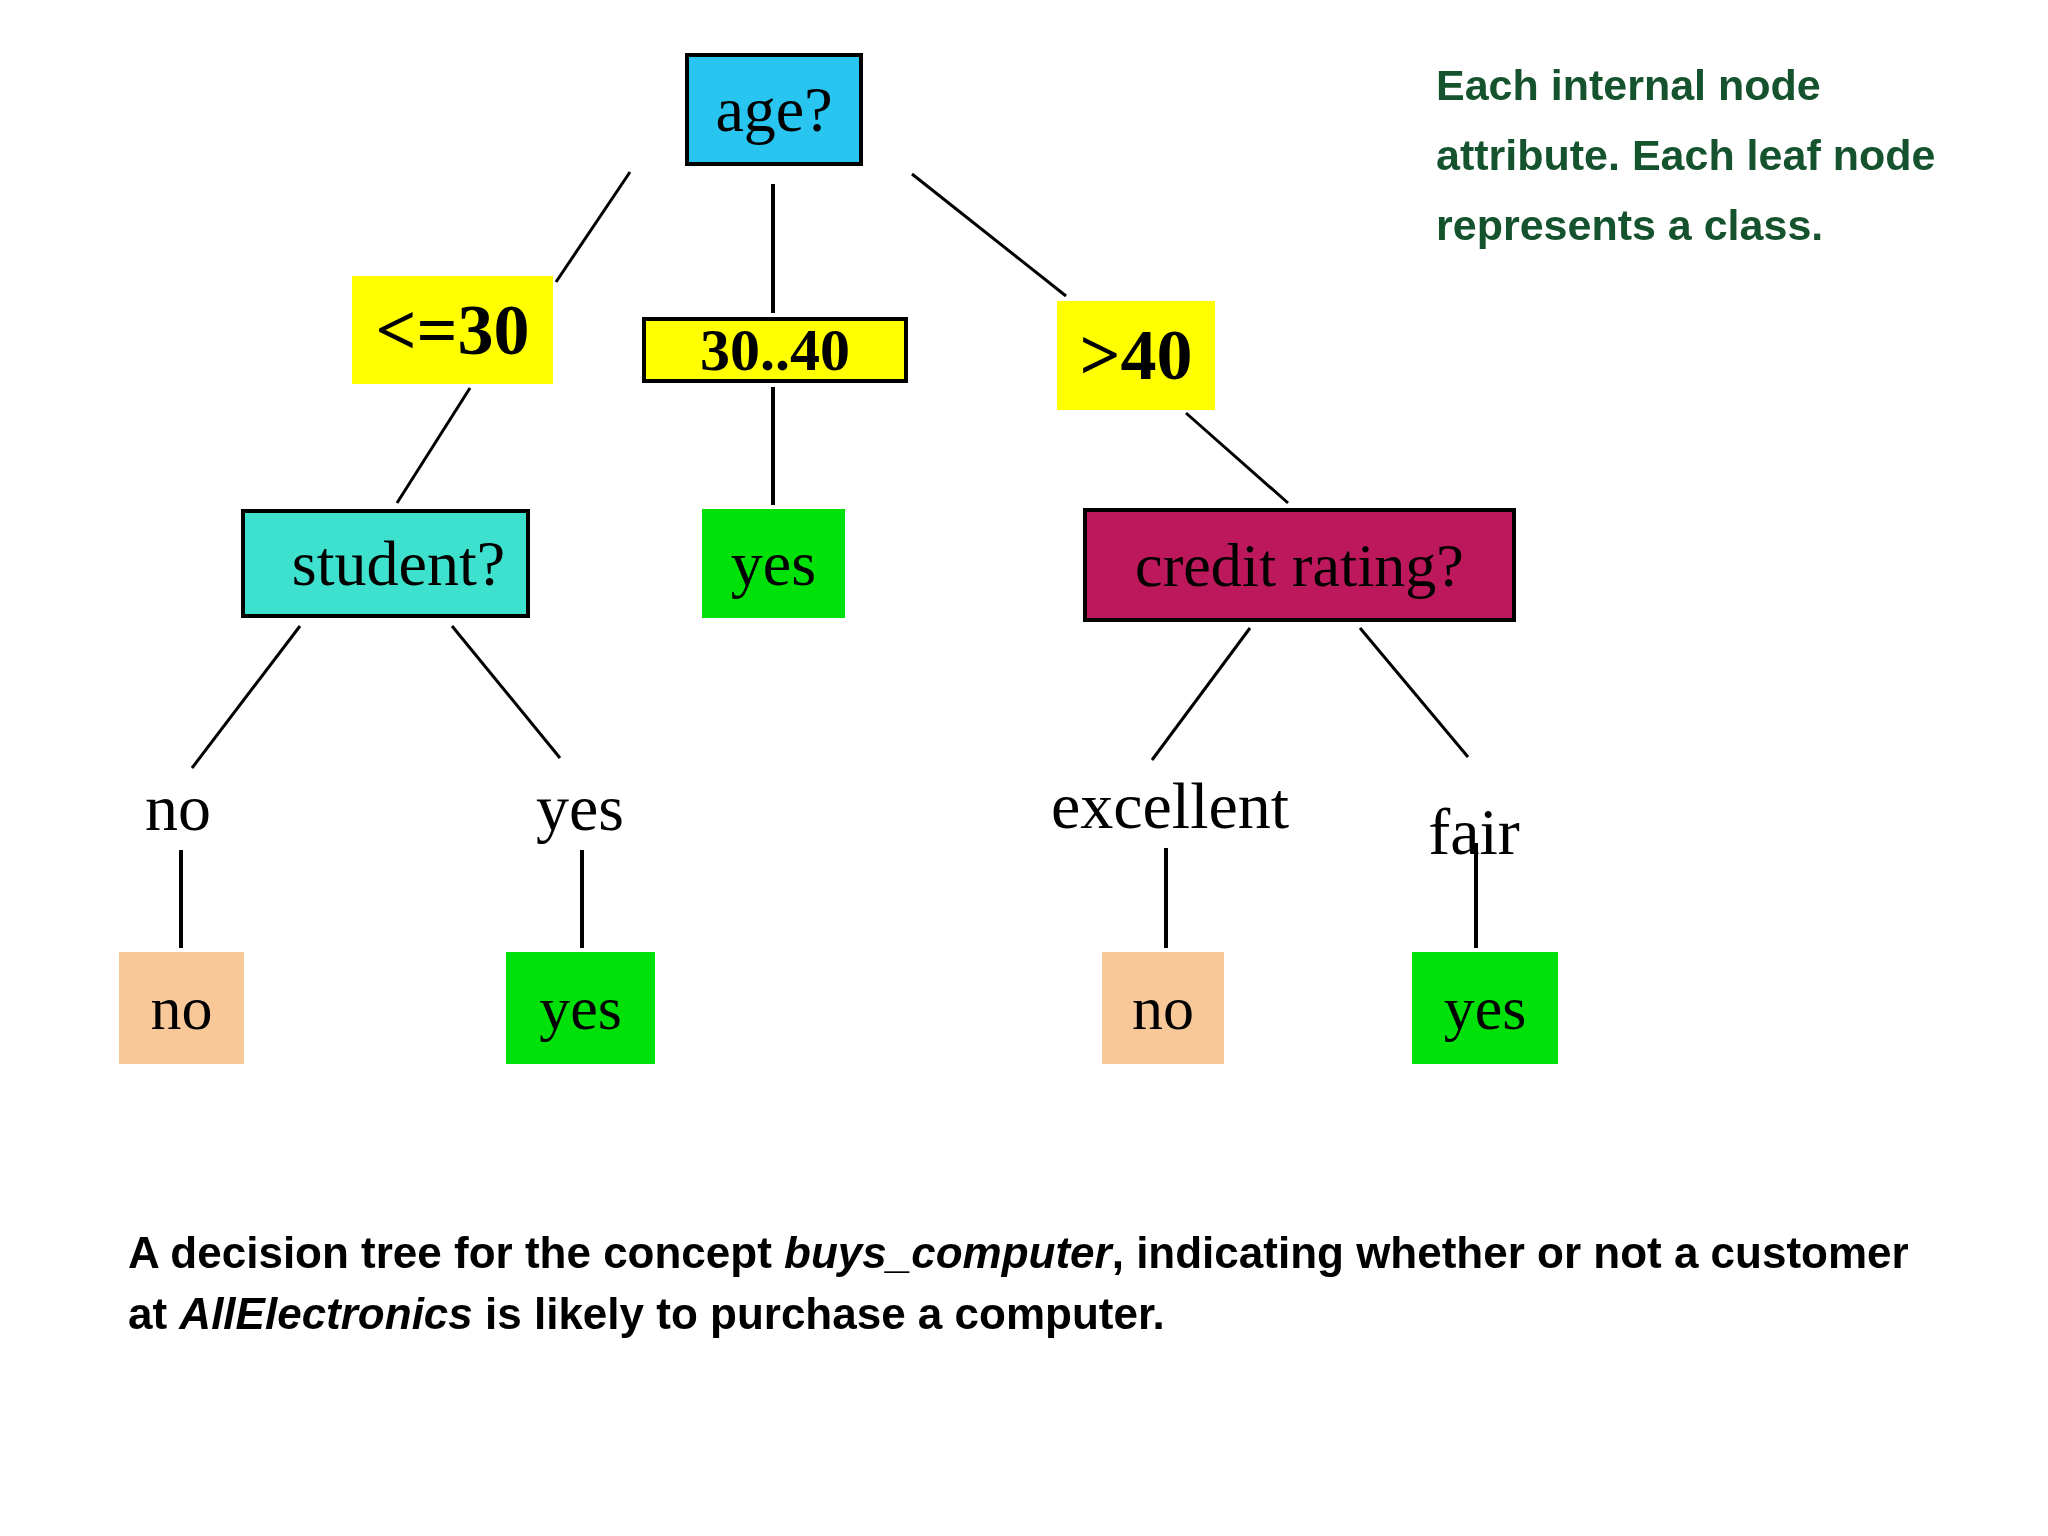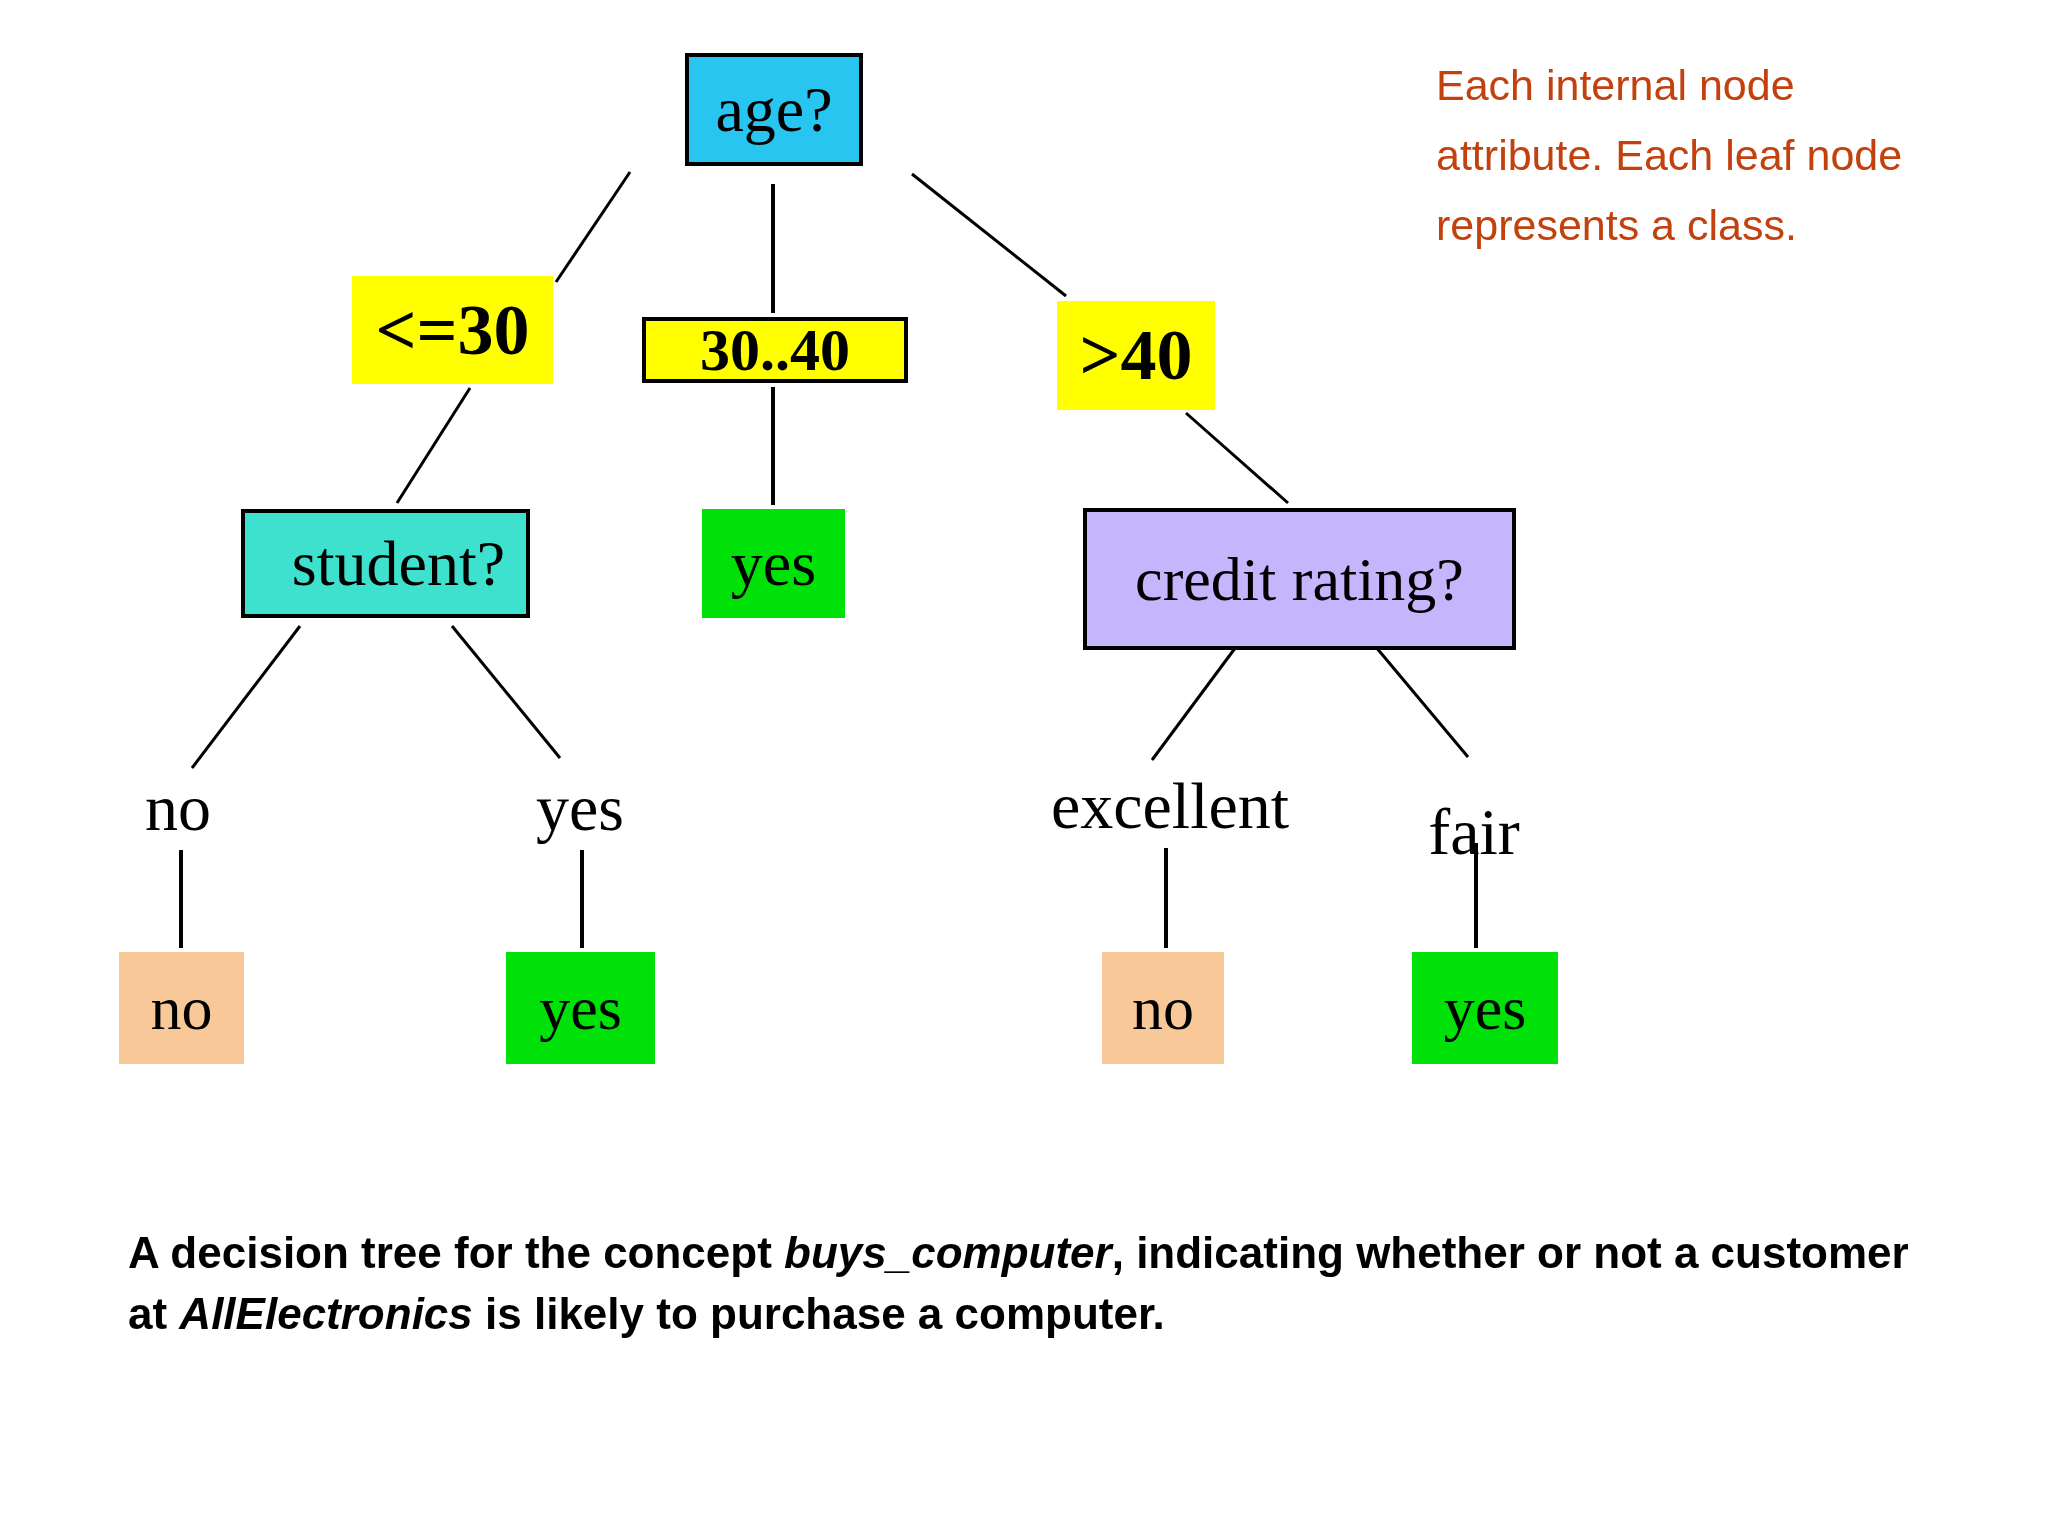--- a/index.html
+++ b/index.html
@@ -16,22 +16,22 @@
     white-space:nowrap;
   }
   .bordered { border:4px solid #000; }
   .bold { font-weight:bold; }
   .plain-label {
     position:absolute; transform:translateX(-50%);
     font-family:"Liberation Serif", serif; color:#000; white-space:nowrap;
   }
   .annotation {
     position:absolute; left:1436px; top:50px; width:600px;
-    font-family:"Liberation Sans", sans-serif; font-weight:normal;
-    font-size:43px; line-height:70px; color:#c2410c;
+    font-family:"Liberation Sans", sans-serif; font-weight:bold;
+    font-size:43px; line-height:70px; color:#14532d;
   }
   .caption {
     position:absolute; left:128px; top:1222px; width:1900px;
     font-family:"Liberation Sans", sans-serif; font-weight:bold;
     font-size:44px; line-height:61px; color:#000;
   }
   .caption .it { font-style:italic; }
 </style>
 </head>
 <body>
@@ -60,21 +60,21 @@
   <div class="node bold" style="left: 352px; top: 276px; width: 201px; height: 108px; font-size: 72px; background-color: rgb(255, 255, 0);">&lt;=30</div>
 
   <div class="node bordered bold" style="left: 642px; top: 317px; width: 266px; height: 66px; font-size: 60px; background-color: rgb(255, 255, 0);">30..40</div>
 
   <div class="node bold" style="left: 1057px; top: 301px; width: 158px; height: 109px; font-size: 72px; background-color: rgb(255, 255, 0);">&gt;40</div>
 
   <div class="node bordered" style="left: 241px; top: 509px; width: 289px; height: 109px; font-size: 64px; background-color: rgb(62, 225, 205); padding-left: 26px;">student?</div>
 
   <div class="node" style="left: 702px; top: 509px; width: 143px; height: 109px; font-size: 64px; background-color: rgb(0, 225, 9);">yes</div>
 
-  <div class="node bordered" style="left: 1083px; top: 508px; width: 433px; height: 142px; font-size: 62px; background-color: #c4b5fd;">credit rating?</div>
+  <div class="node bordered" style="left: 1083px; top: 508px; width: 433px; height: 114px; font-size: 62px; background-color: #be185d;">credit rating?</div>
 
   <div class="plain-label" style="left:178px; top:770px; font-size:66px;">no</div>
 
   <div class="plain-label" style="left:580px; top:770px; font-size:66px;">yes</div>
 
   <div class="plain-label" style="left:1170px; top:768px; font-size:66px;">excellent</div>
 
   <div class="plain-label" style="left:1474px; top:754px; font-size:66px;margin-top:40px;">fair</div>
 
   <div class="node" style="left: 119px; top: 952px; width: 125px; height: 112px; font-size: 62px; background-color: rgb(248, 200, 152);">no</div>

